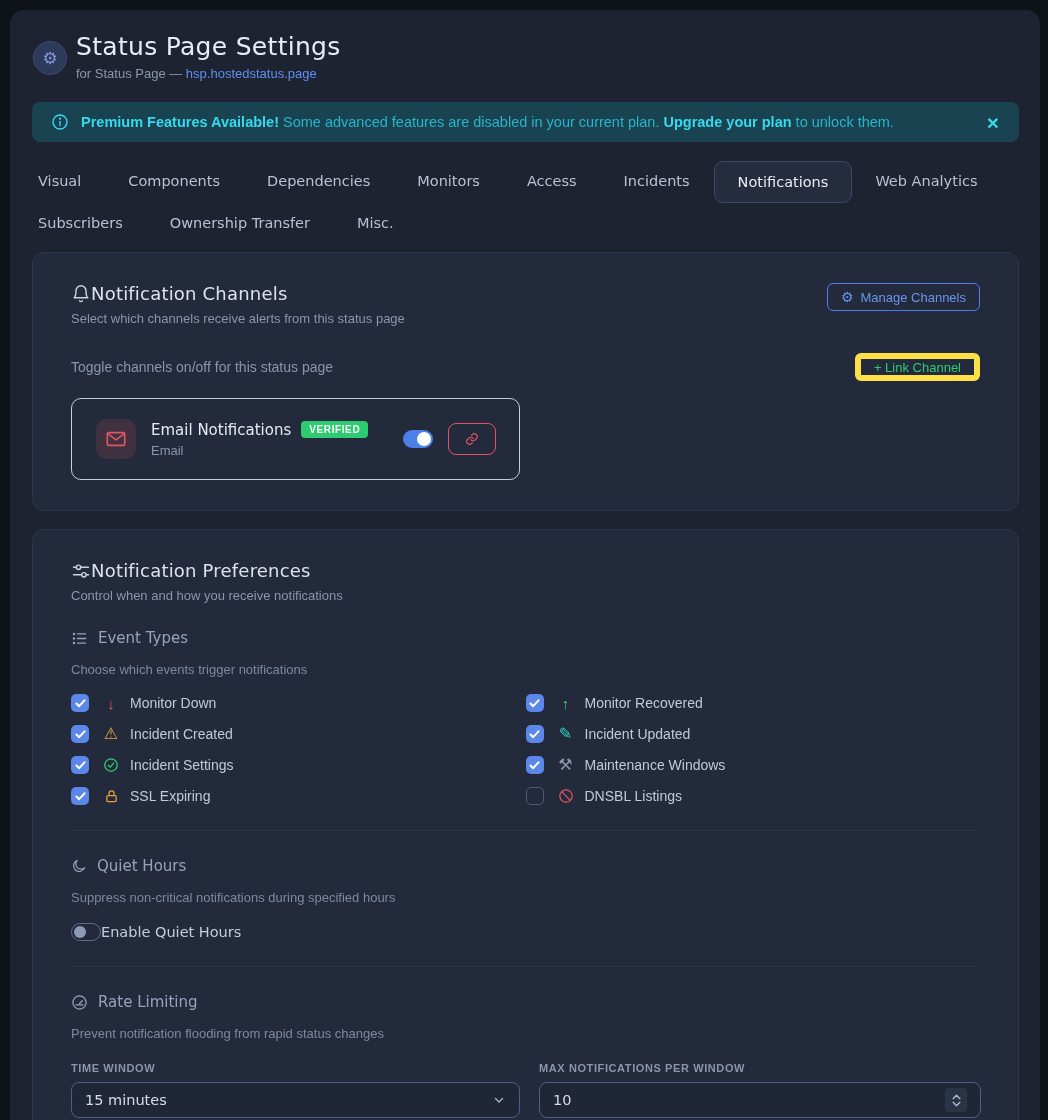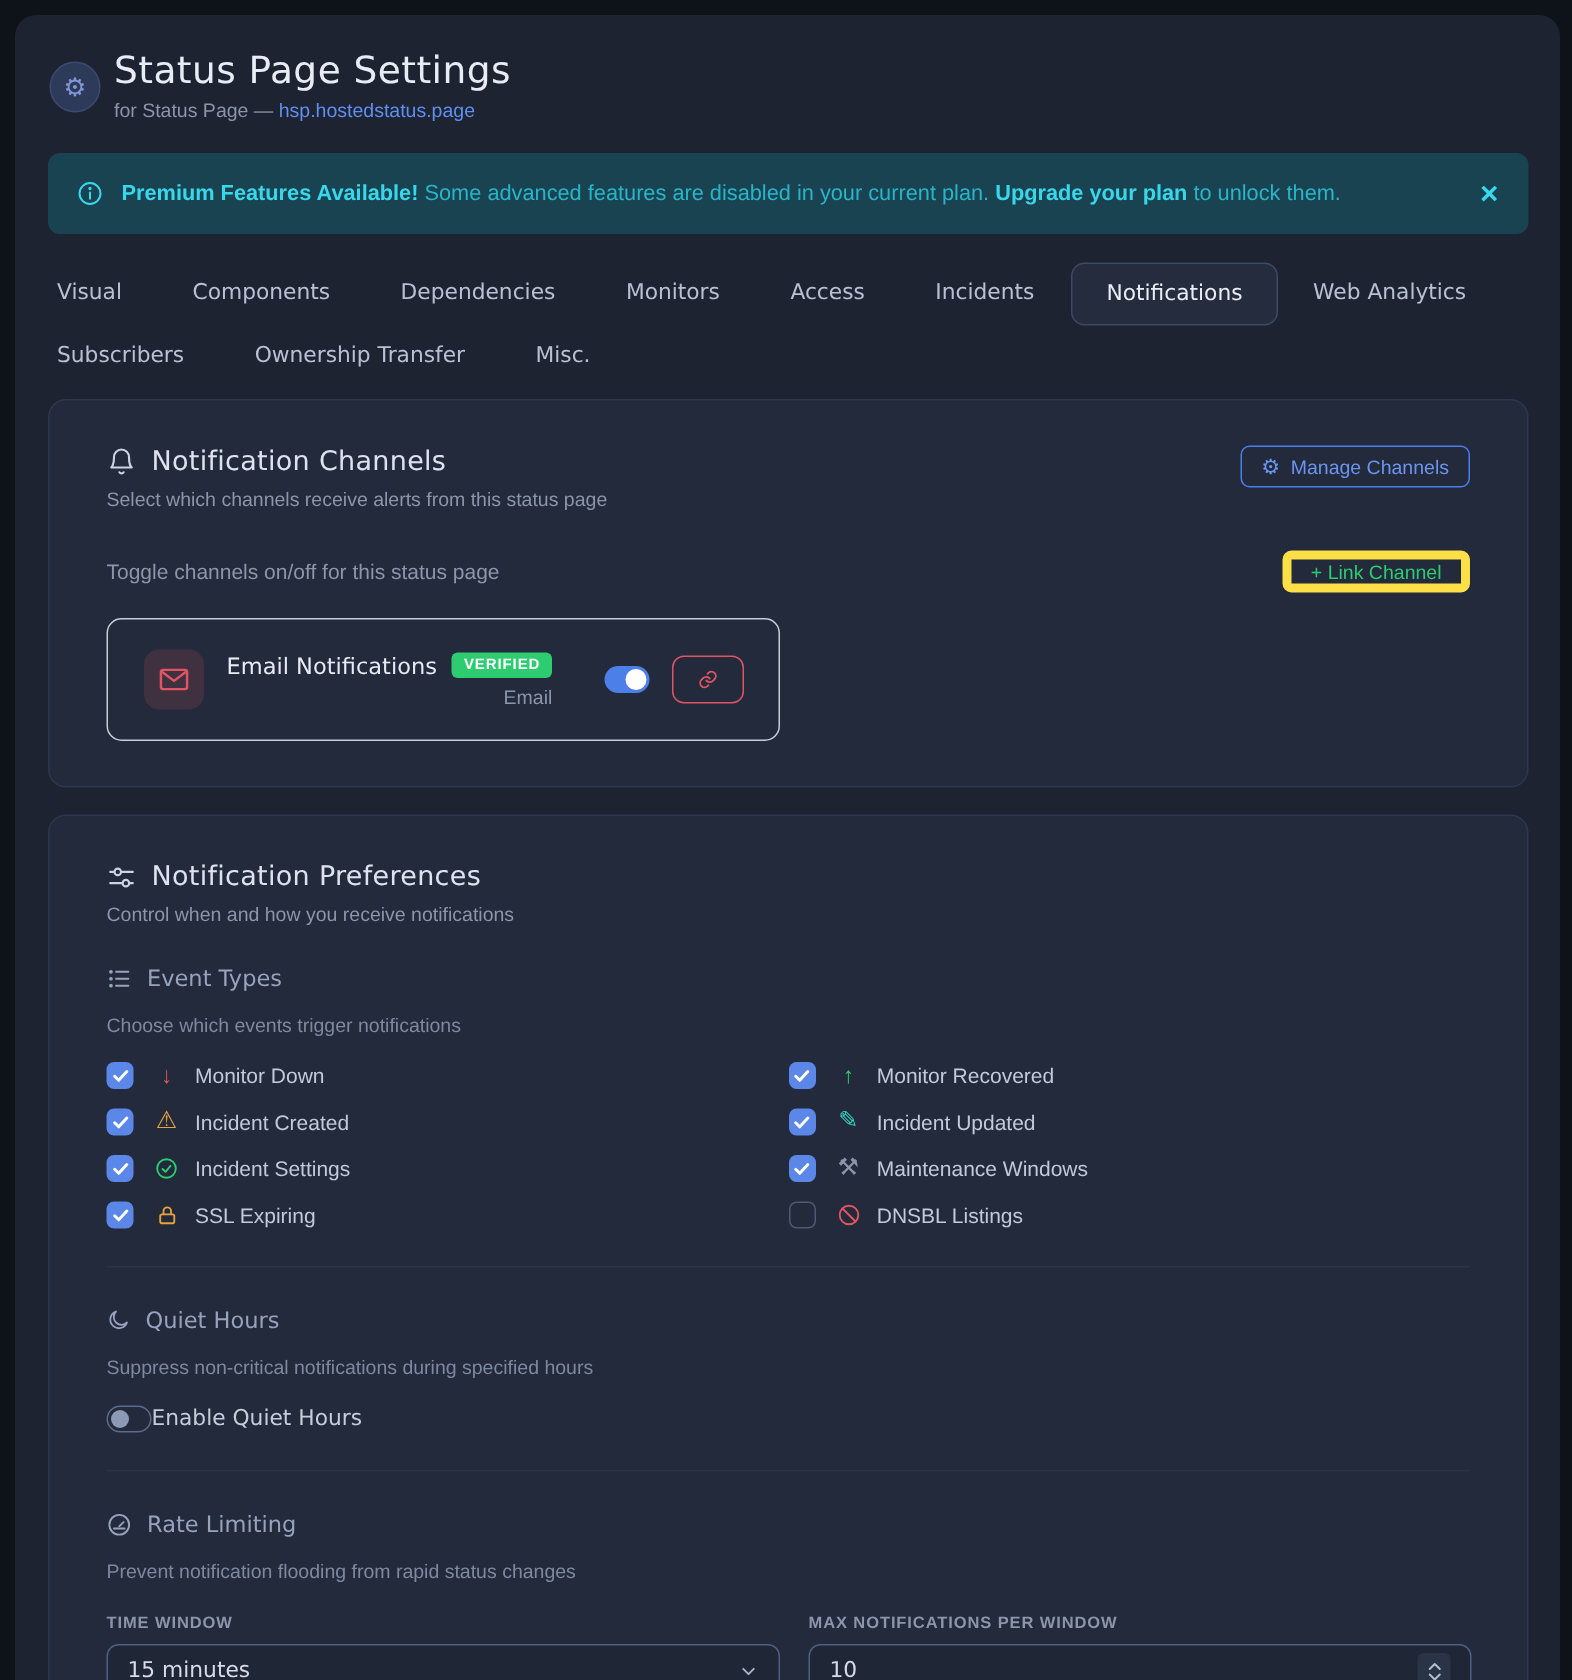--- a/index.html
+++ b/index.html
@@ -27,21 +27,21 @@
   .avatar .gear { color:#8296d8; font-size:17px; line-height:1; }
   .titles { margin-left:9px; }
   .titles h1 {
     font-family:"DejaVu Sans", sans-serif;
     font-size:25px; font-weight:500; color:#e8ecf4; letter-spacing:.3px;
   }
   .subtitle { margin-top:5px; font-size:13px; color:#8b95ac; }
   .subtitle a { color:#5f8ff0; text-decoration:none; cursor:pointer; }
   
   .banner {
-    margin-top:21px; height:54px;
+    margin-top:21px; height:40px;
     background:#1a4351; border-radius:8px;
     display:flex; align-items:center;
     padding:0 20px 0 19px;
     font-size:14.5px; color:#27b5c9;
   }
   .banner svg { flex:0 0 auto; }
   .banner-text { flex:1; margin-left:12px; white-space:nowrap; overflow:hidden; }
   .banner-text strong { color:#38d8ec; font-weight:bold; }
   .banner-text .upgrade { cursor:pointer; }
   .banner-close {
@@ -67,21 +67,21 @@
   
   .card {
     margin-top:9px;
     background:#222a3b;
     border:1px solid #2d3750;
     border-radius:12px;
     padding:30px 38px 30px 38px;
   }
   .card + .card { margin-top:18px; }
   .card-head { display:flex; justify-content:space-between; align-items:flex-start; }
-  .card-title-row { display:flex; align-items:flex-end; gap:10px; color:#ccd3e1; }
+  .card-title-row { display:flex; align-items:flex-end; color:#ccd3e1; }
   .card-title-row h2 {
     font-family:"DejaVu Sans", sans-serif;
     font-size:18px; font-weight:500; color:#dde3ee; letter-spacing:.2px;
   }
   .card-sub { margin-top:7px; font-size:13px; color:#8b95ac; }
   
   .btn {
     display:inline-flex; align-items:center; gap:7px;
     height:28px; padding:0 13px;
     background:transparent; border-radius:6px;
@@ -97,21 +97,21 @@
     border:1px solid #c6cddb; border-radius:10px;
     padding:20px 23px 20px 24px;
     display:flex; align-items:center;
   }
   .channel-tile {
     width:40px; height:40px; border-radius:10px;
     background:rgba(224,85,99,.16);
     display:flex; align-items:center; justify-content:center;
     flex:0 0 auto;
   }
-  .channel-info { margin-left:15px; min-width:0;text-align:right; }
+  .channel-info { margin-left:15px; min-width:0; }
   .channel-name-row { display:flex; align-items:center; gap:10px; }
   .channel-name {
     font-family:"DejaVu Sans", sans-serif;
     font-size:15px; color:#e7ebf3; white-space:nowrap;
   }
   .badge {
     background:#2ecc71; color:#fff;
     font-size:10px; font-weight:bold; letter-spacing:.6px;
     padding:3px 8px; border-radius:4px;
   }

